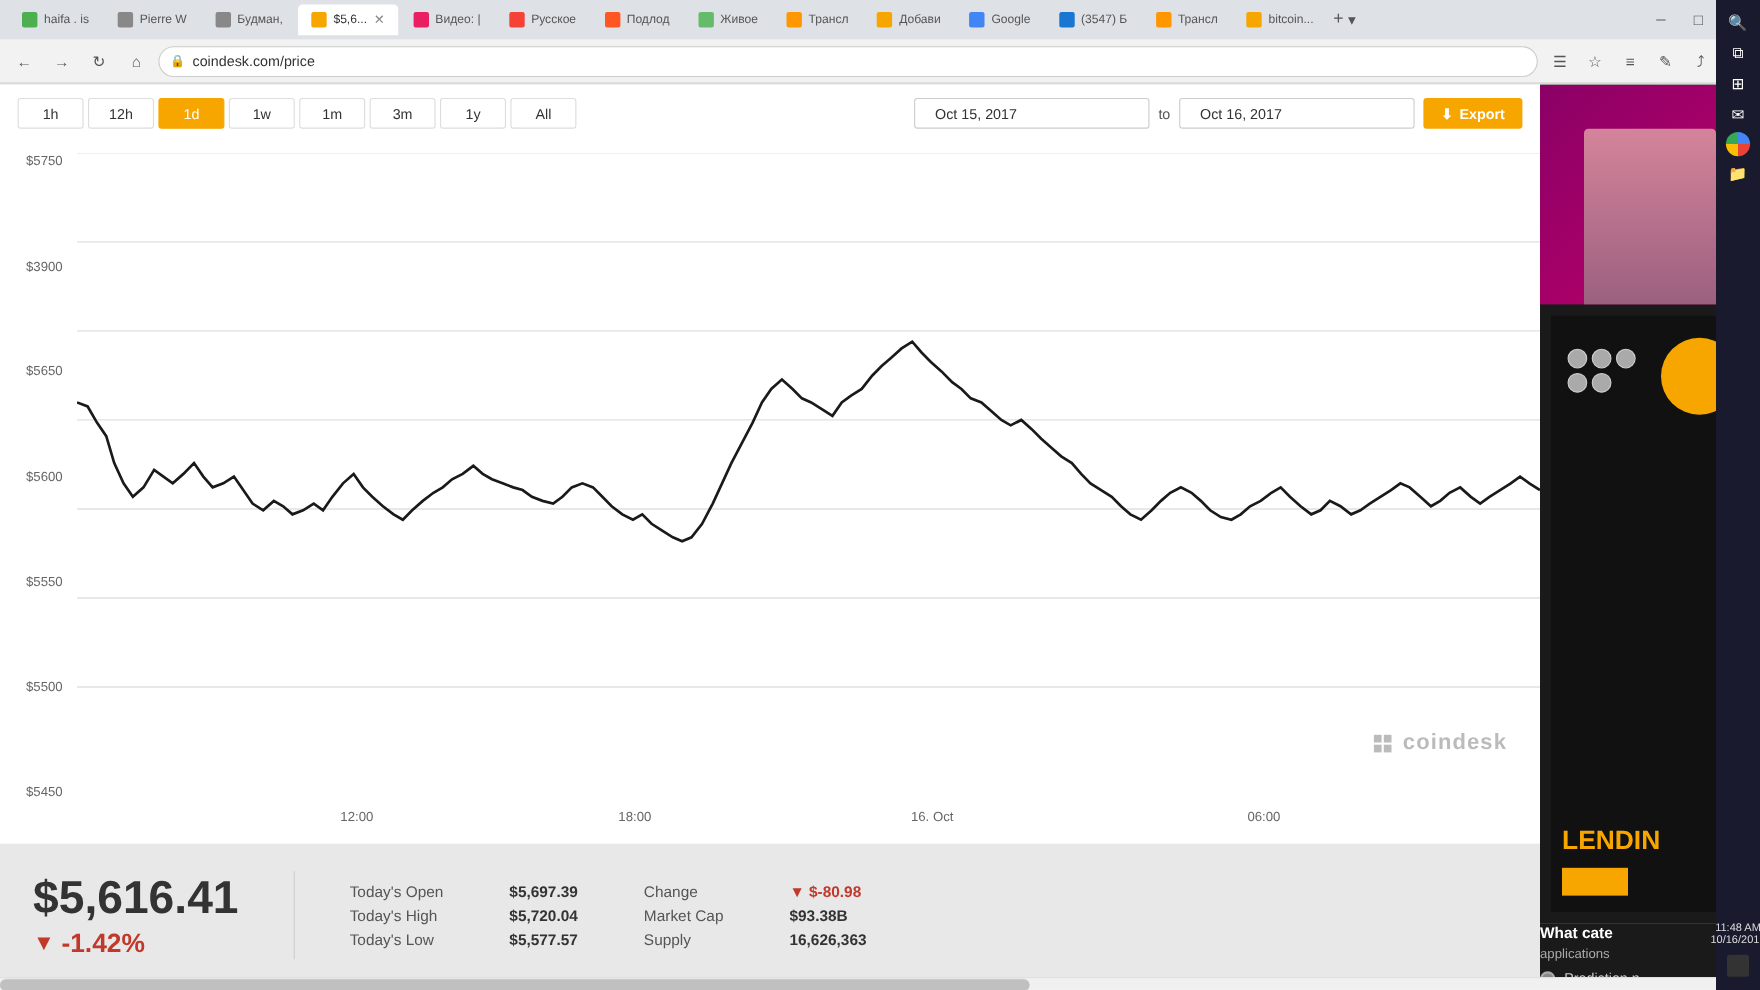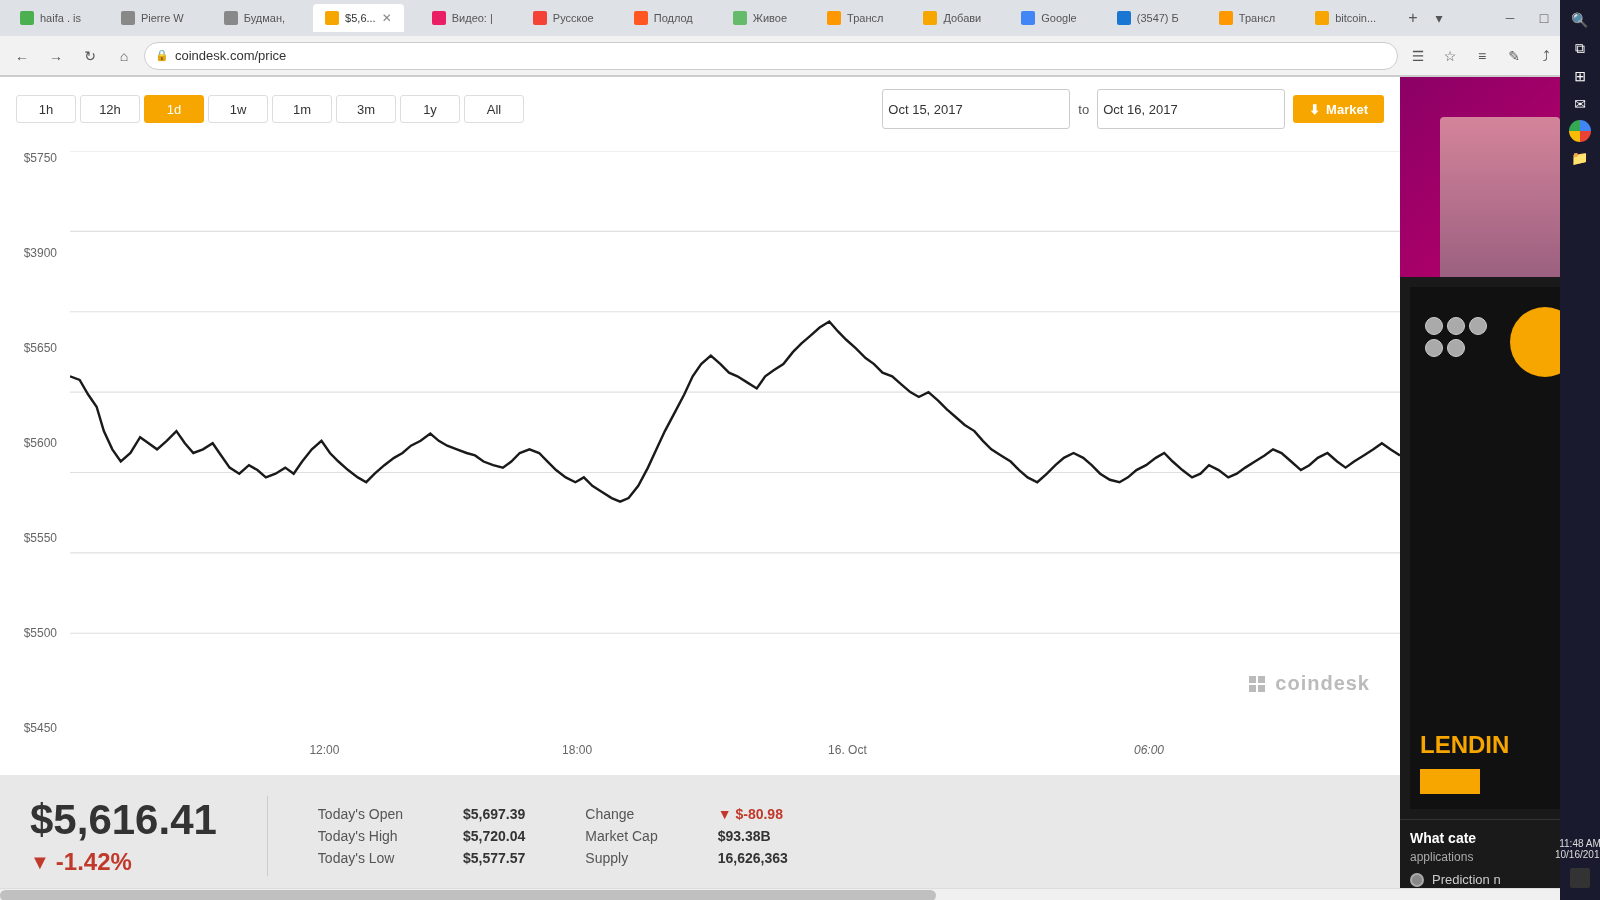--- a/index.html
+++ b/index.html
@@ -9,21 +9,21 @@
     .browser-chrome {
       background: #f2f2f2;
       border-bottom: 1px solid #ccc;
     }
     .tab-bar {
       display: flex;
       align-items: center;
       height: 36px;
       background: #dee1e6;
       padding: 0 8px;
-      gap: 16px;
+      gap: 2px;
     }
     .tab {
       display: flex;
       align-items: center;
       height: 28px;
       padding: 0 12px;
       border-radius: 4px 4px 0 0;
       font-size: 11px;
       background: #dee1e6;
       color: #555;
@@ -140,23 +140,23 @@
     }
     .date-range {
       margin-left: auto;
       display: flex;
       align-items: center;
       gap: 8px;
     }
     .date-input {
       border: 1px solid #ccc;
       border-radius: 3px;
-      padding: 4px 5px;
+      padding: 4px 18px;
       font-size: 13px;
-      height: 40px;
+      height: 28px;
       color: #333;
       background: #fff;
     }
     .date-sep {
       font-size: 13px;
       color: #555;
     }
     .export-btn {
       display: flex;
       align-items: center;
@@ -296,21 +296,20 @@
       width: 50px;
       height: 30px;
       background: #f7a600;
       border: 2px solid #f7a600;
       position: absolute;
       bottom: 30px;
       left: 10px;
     }
     .right-panel-bottom {
       background: #1a1a1a;
-      padding: 10px;
       border-top: 1px solid #333;
     }
     .prediction-text {
       color: #ccc;
       font-size: 13px;
       display: flex;
       align-items: center;
       gap: 8px;
     }
     .pred-circle {
@@ -491,21 +490,21 @@
       <button class="time-btn">1m</button>
       <button class="time-btn">3m</button>
       <button class="time-btn">1y</button>
       <button class="time-btn">All</button>
       <div class="date-range">
         <input class="date-input" type="text" value="Oct 15, 2017" style="">
         <span class="date-sep">to</span>
         <input class="date-input" type="text" value="Oct 16, 2017" style="">
         <button class="export-btn">
           <span>⬇</span>
-          <span>Market</span>
+          <span>Export</span>
         </button>
       </div>
     </div>
 
     <div class="chart-container">
       
       <div class="y-labels">
         <span class="y-label">$5750</span>
         <span class="y-label">$3900</span>
         <span class="y-label">$5650</span>
@@ -676,21 +675,21 @@
             1092,245
             1100,250
           "></polyline>
       </svg>
 
       
       <div class="x-labels">
         <span class="x-label" style="left:18%;">12:00</span>
         <span class="x-label" style="left:37%;">18:00</span>
         <span class="x-label" style="left:57%;">16. Oct</span>
-        <span class="x-label" style="left:80%;font-style:italic;">06:00</span>
+        <span class="x-label" style="left:80%;">06:00</span>
       </div>
 
       
       <div class="watermark">
         <svg width="20" height="20" viewBox="0 0 20 20">
           <rect x="2" y="2" width="7" height="7" fill="#bbb"></rect>
           <rect x="11" y="2" width="7" height="7" fill="#bbb"></rect>
           <rect x="2" y="11" width="7" height="7" fill="#bbb"></rect>
           <rect x="11" y="11" width="7" height="7" fill="#bbb"></rect>
         </svg>

